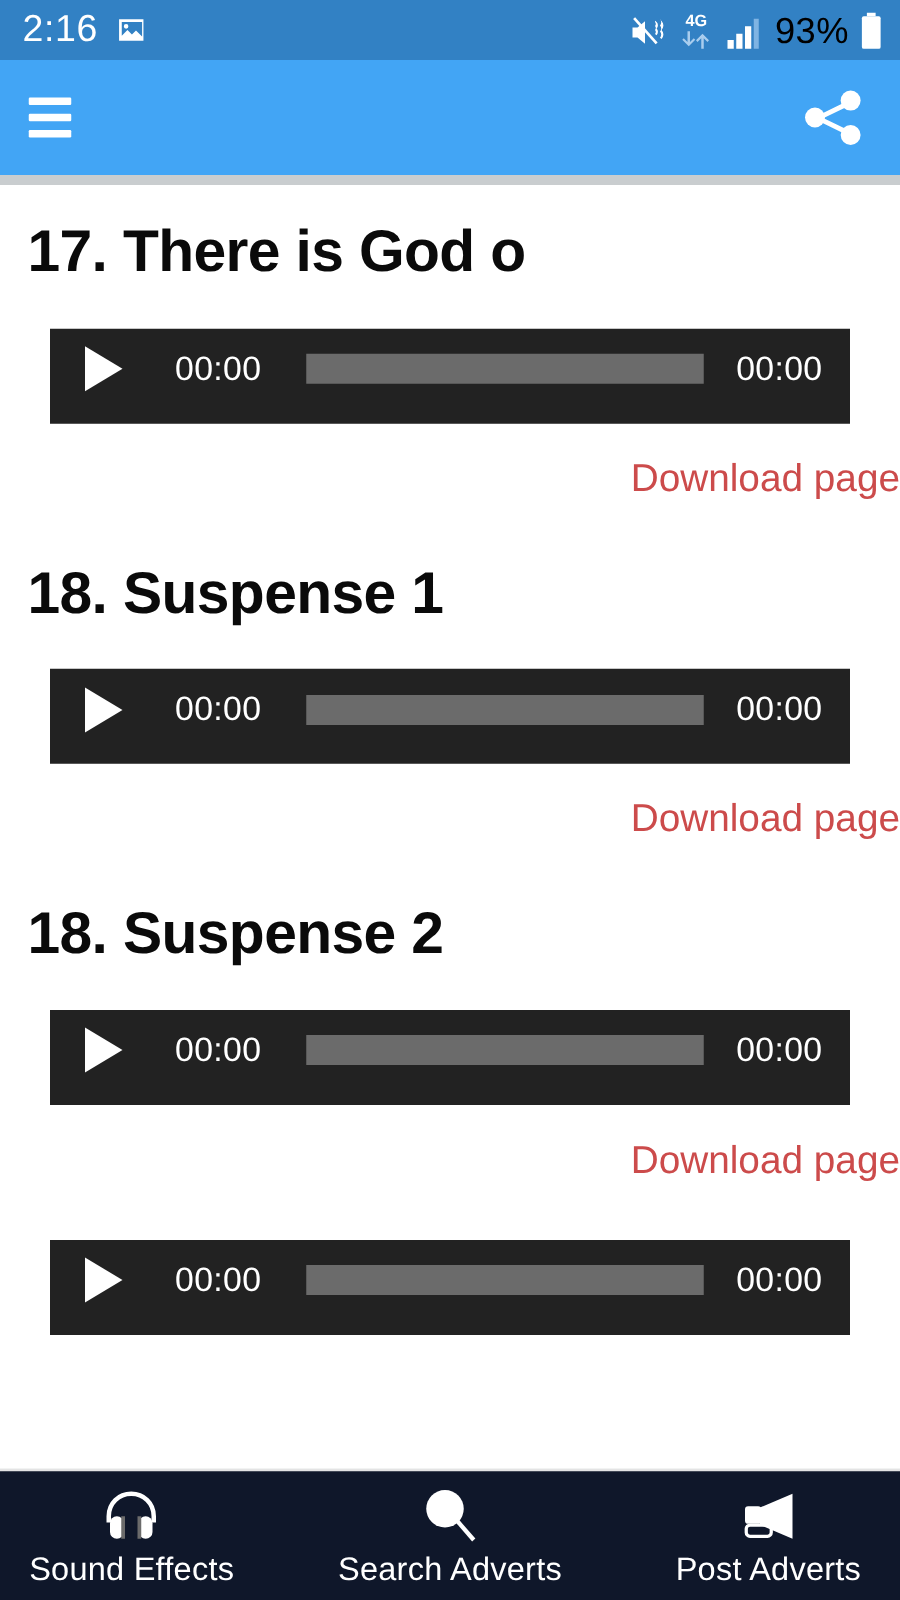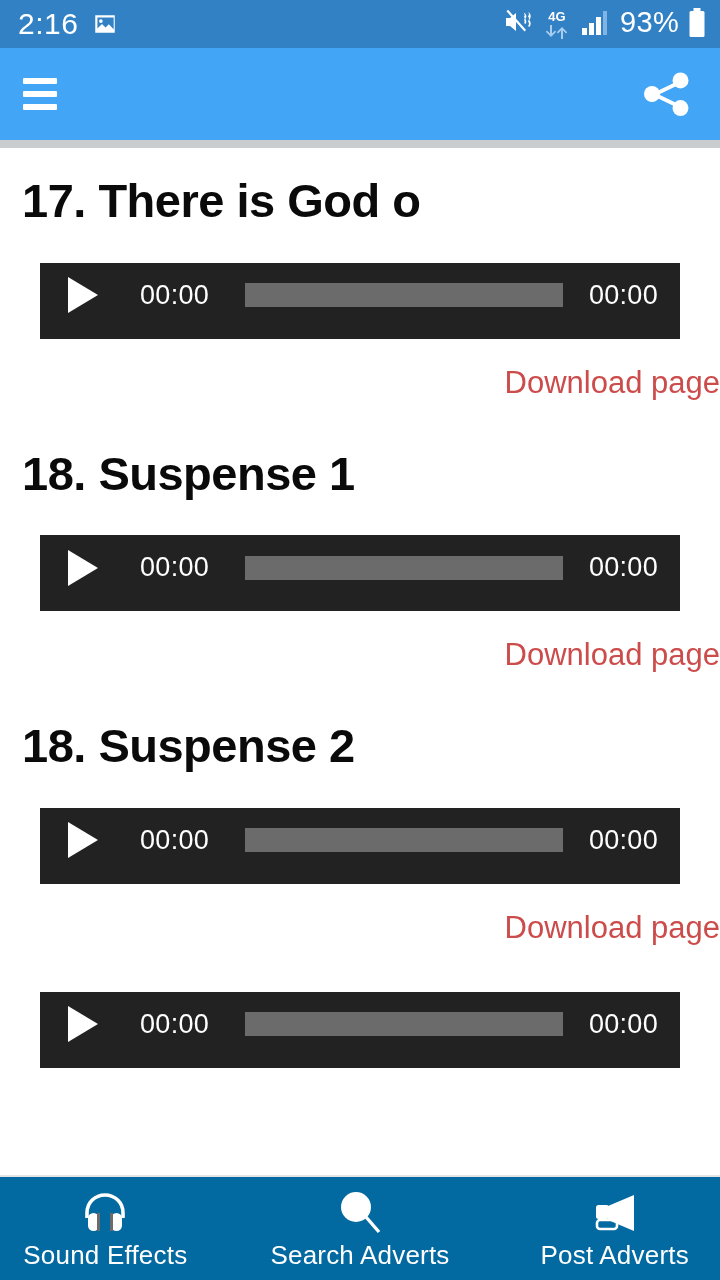--- a/index.html
+++ b/index.html
@@ -40,27 +40,27 @@
   .status-clock {
     font-size: 30px;
     font-weight: 400;
     letter-spacing: 0.5px;
     color: #ffffff;
     line-height: 1;
   }
   .status-right {
     margin-left: auto;
     display: flex;
-    align-items: flex-start;
+    align-items: flex-end;
     gap: 9px;
   }
   .status-battery-text {
     font-size: 29px;
     font-weight: 400;
-    color: #ffffff;
+    color: #000000;
     line-height: 1;
     letter-spacing: 0.3px;
   }
   .ic { display: block; }
 
   
   .app-bar {
     height: 92px;
     background: #42a5f5;
     display: flex;
@@ -164,21 +164,21 @@
     font-weight: normal;
     text-decoration: none;
     margin-top: 26px;
     cursor: pointer;
   }
   .track + .track { margin-top: 46px; }
 
   
   .bottom-nav {
     height: 105px;
-    background: #0369a1;
+    background: #0f172a;
     display: flex;
     align-items: center;
     flex: 0 0 105px;
     border-top: 2px solid #e4e4e4;
     gap: 44px;
   }
   .nav-item {
     flex: 1 1 0;
     display: flex;
     flex-direction: column;

